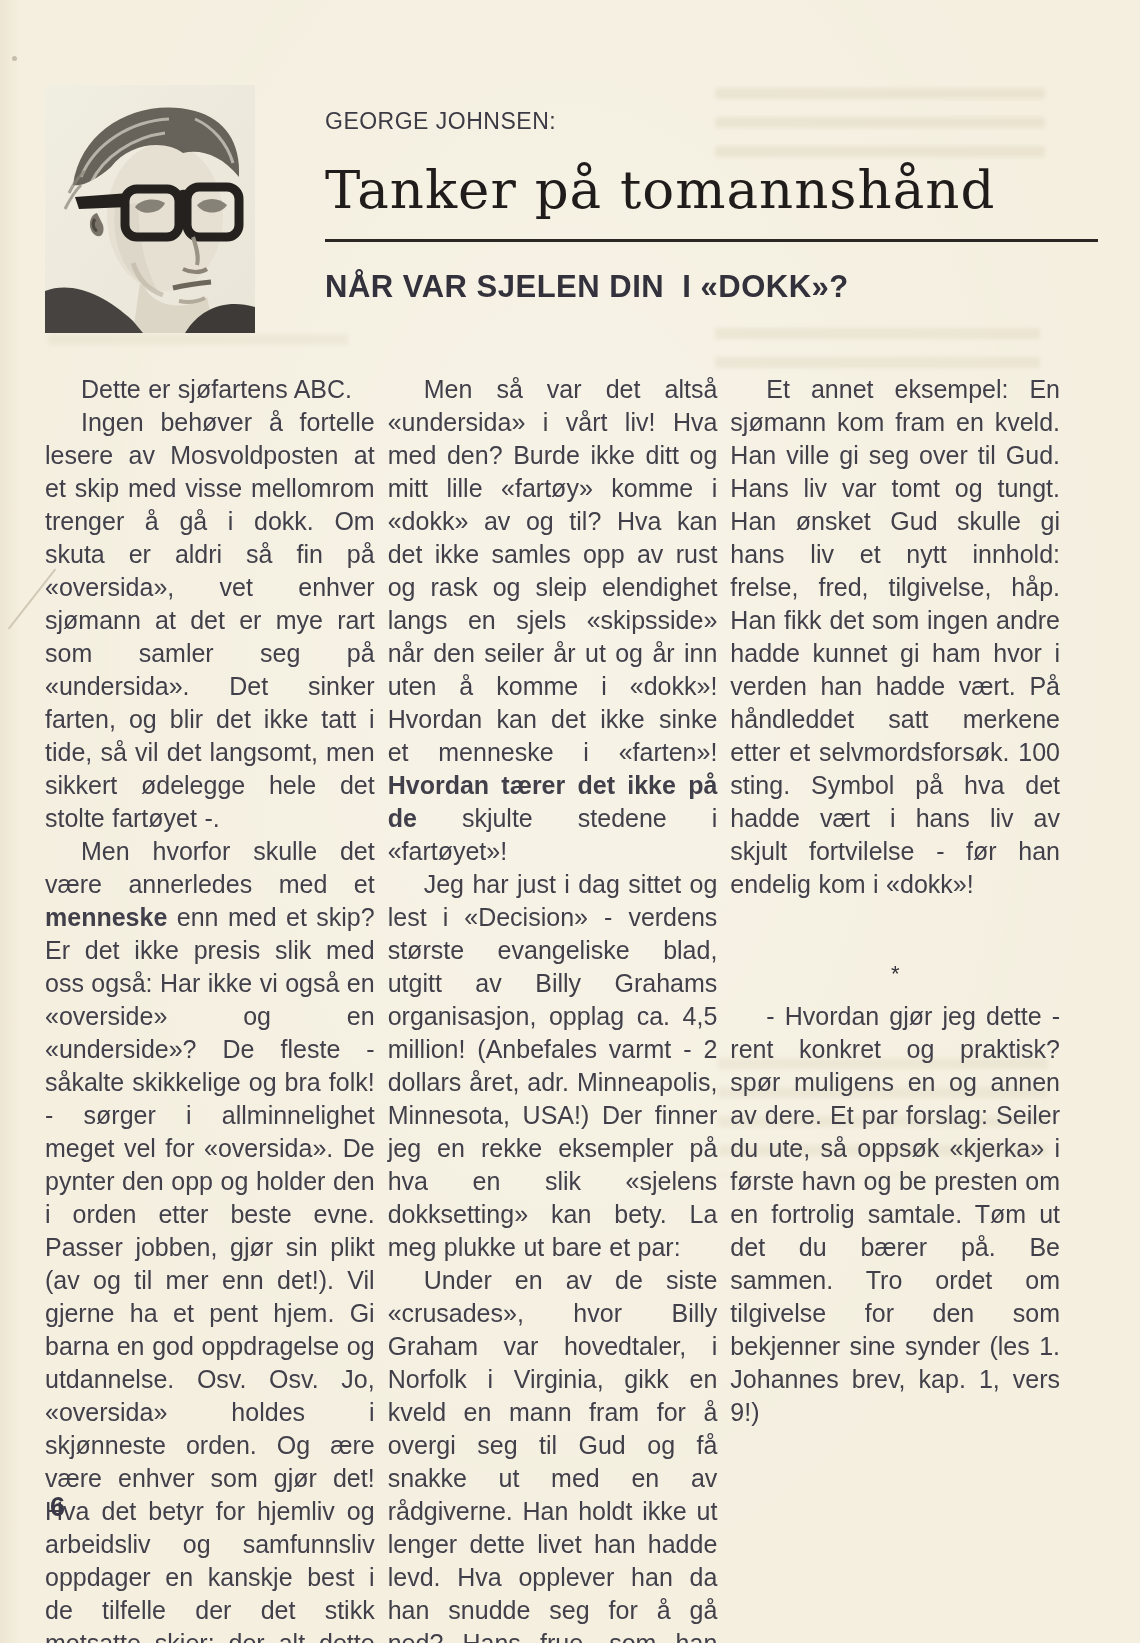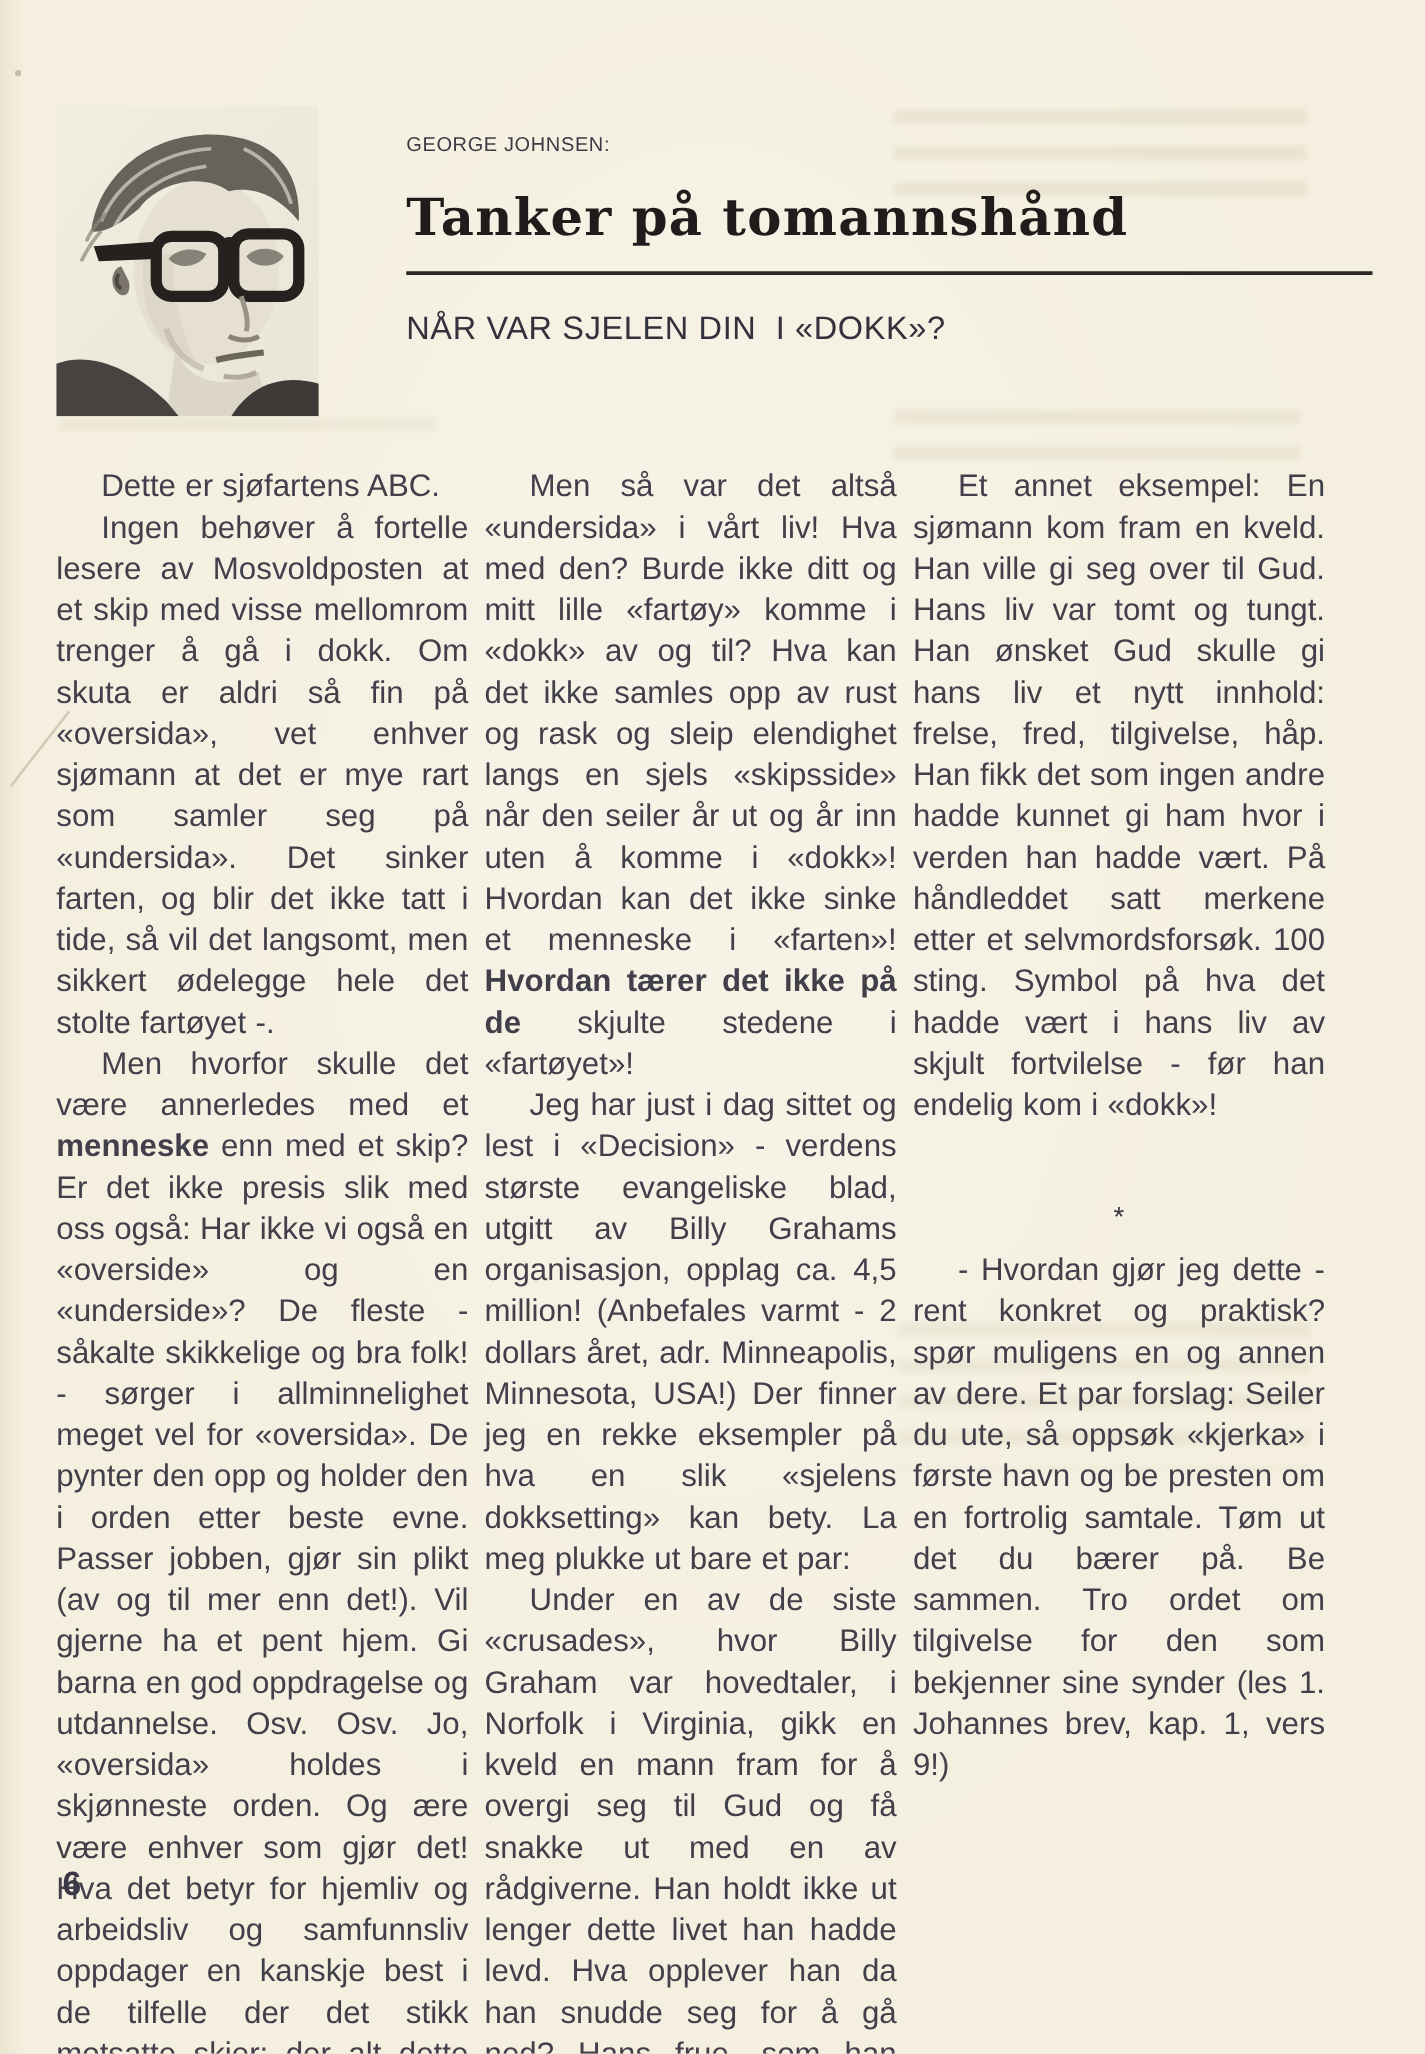--- a/index.html
+++ b/index.html
@@ -10,25 +10,25 @@
                       linear-gradient(90deg, rgba(215,200,170,.25) 0, rgba(0,0,0,0) 20px);
     color:#413f4a;
     font-family:"Liberation Sans", sans-serif;
     overflow:hidden;
   }
 
   
   .photo-frame { position:absolute; left:45px; top:85px; width:210px; height:248px; }
   .photo-frame svg { display:block; width:100%; height:100%; }
   .header-text { position:absolute; left:325px; top:108px; width:773px; }
-  .byline { font-size:16px; letter-spacing:.5px; color:#3c3a44; }
-  .title  { margin:24px 0 0 0; font-family:"DejaVu Serif", serif; font-weight:700;
-            font-size:41px; letter-spacing:1px; color:#201c1b; }
+  .byline { font-size:23px; letter-spacing:.5px; color:#3c3a44; }
+  .title  { margin:24px 0 0 0; font-family:"DejaVu Serif", serif; font-weight:400;
+            font-size:53px; letter-spacing:1px; color:#201c1b; }
   .rule   { margin-top:19px; height:0; border:0; border-top:3px solid #2b2725; }
-  .subtitle { margin:27px 0 0 0; font-size:26px; font-weight:400; letter-spacing:.5px;
+  .subtitle { margin:27px 0 0 0; font-size:31px; font-weight:700; letter-spacing:.5px;
               color:#33313c; white-space:pre-wrap; }
 
   
   .columns { position:absolute; left:45px; top:373px; width:1015px; display:flex; gap:13px; }
   .col { width:330px; font-size:25px; line-height:33px; text-align:justify;
          hyphens:auto; -webkit-hyphens:auto; word-spacing:.5px; }
   .col p { margin:0; }
   .col p.indent { text-indent:36px; }
   .col p.center { text-align:center; text-indent:0; margin:56px 0 10px 0;
                   font-size:22px; color:#34323c; }

